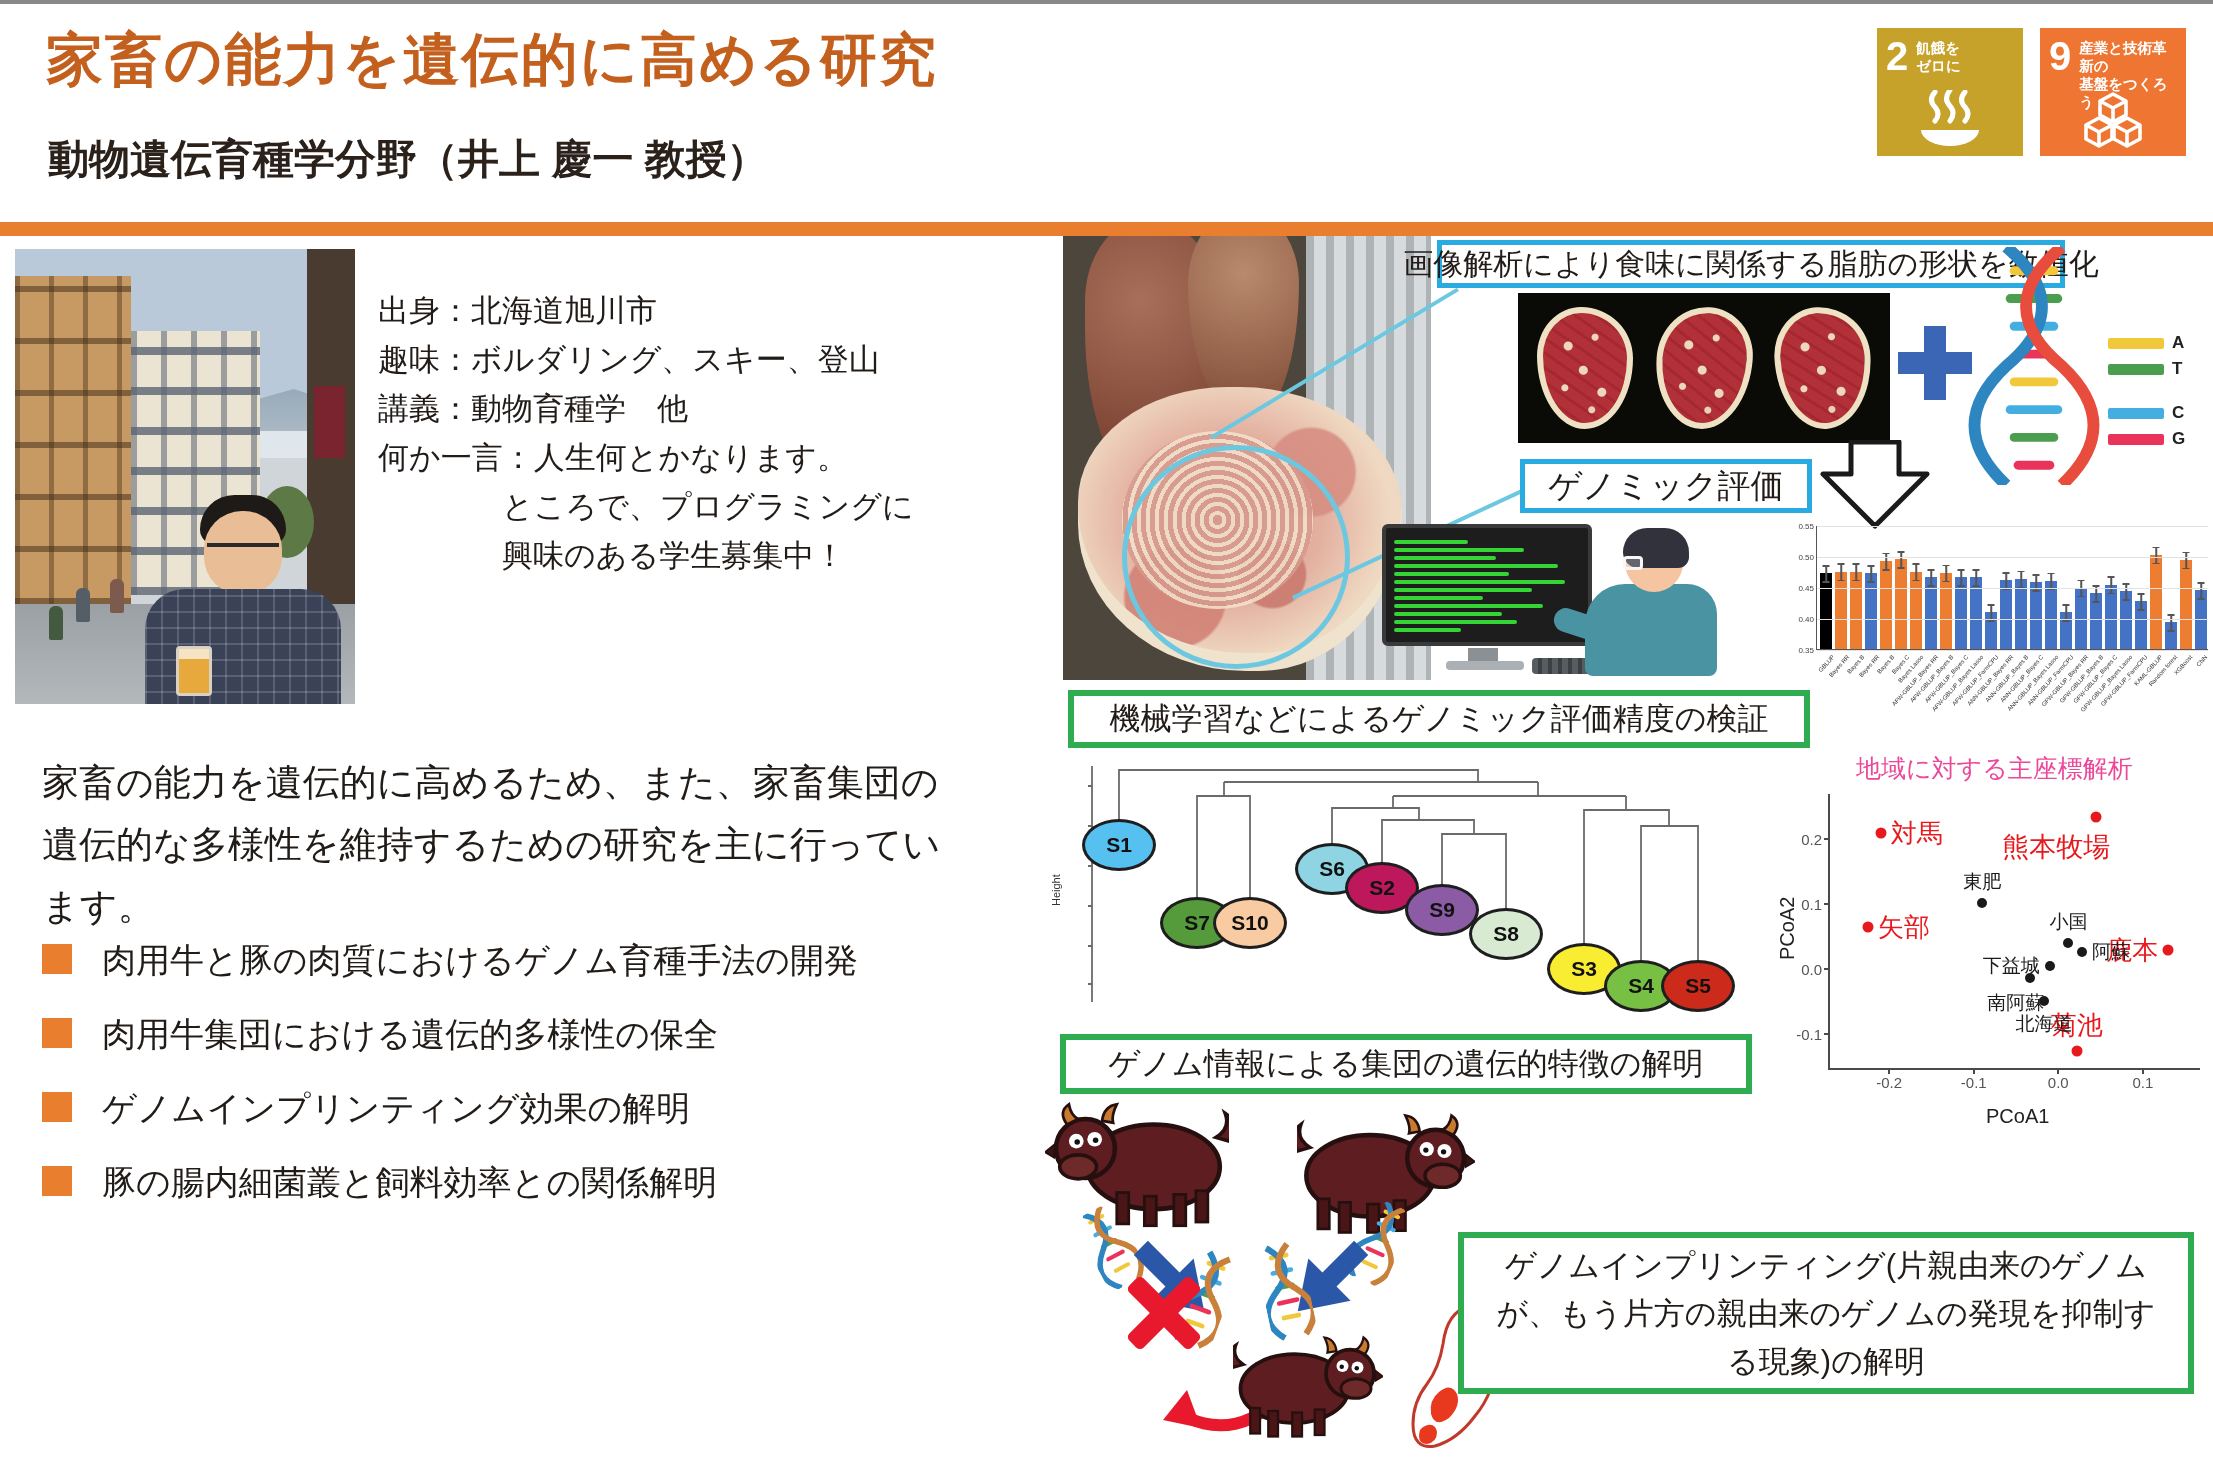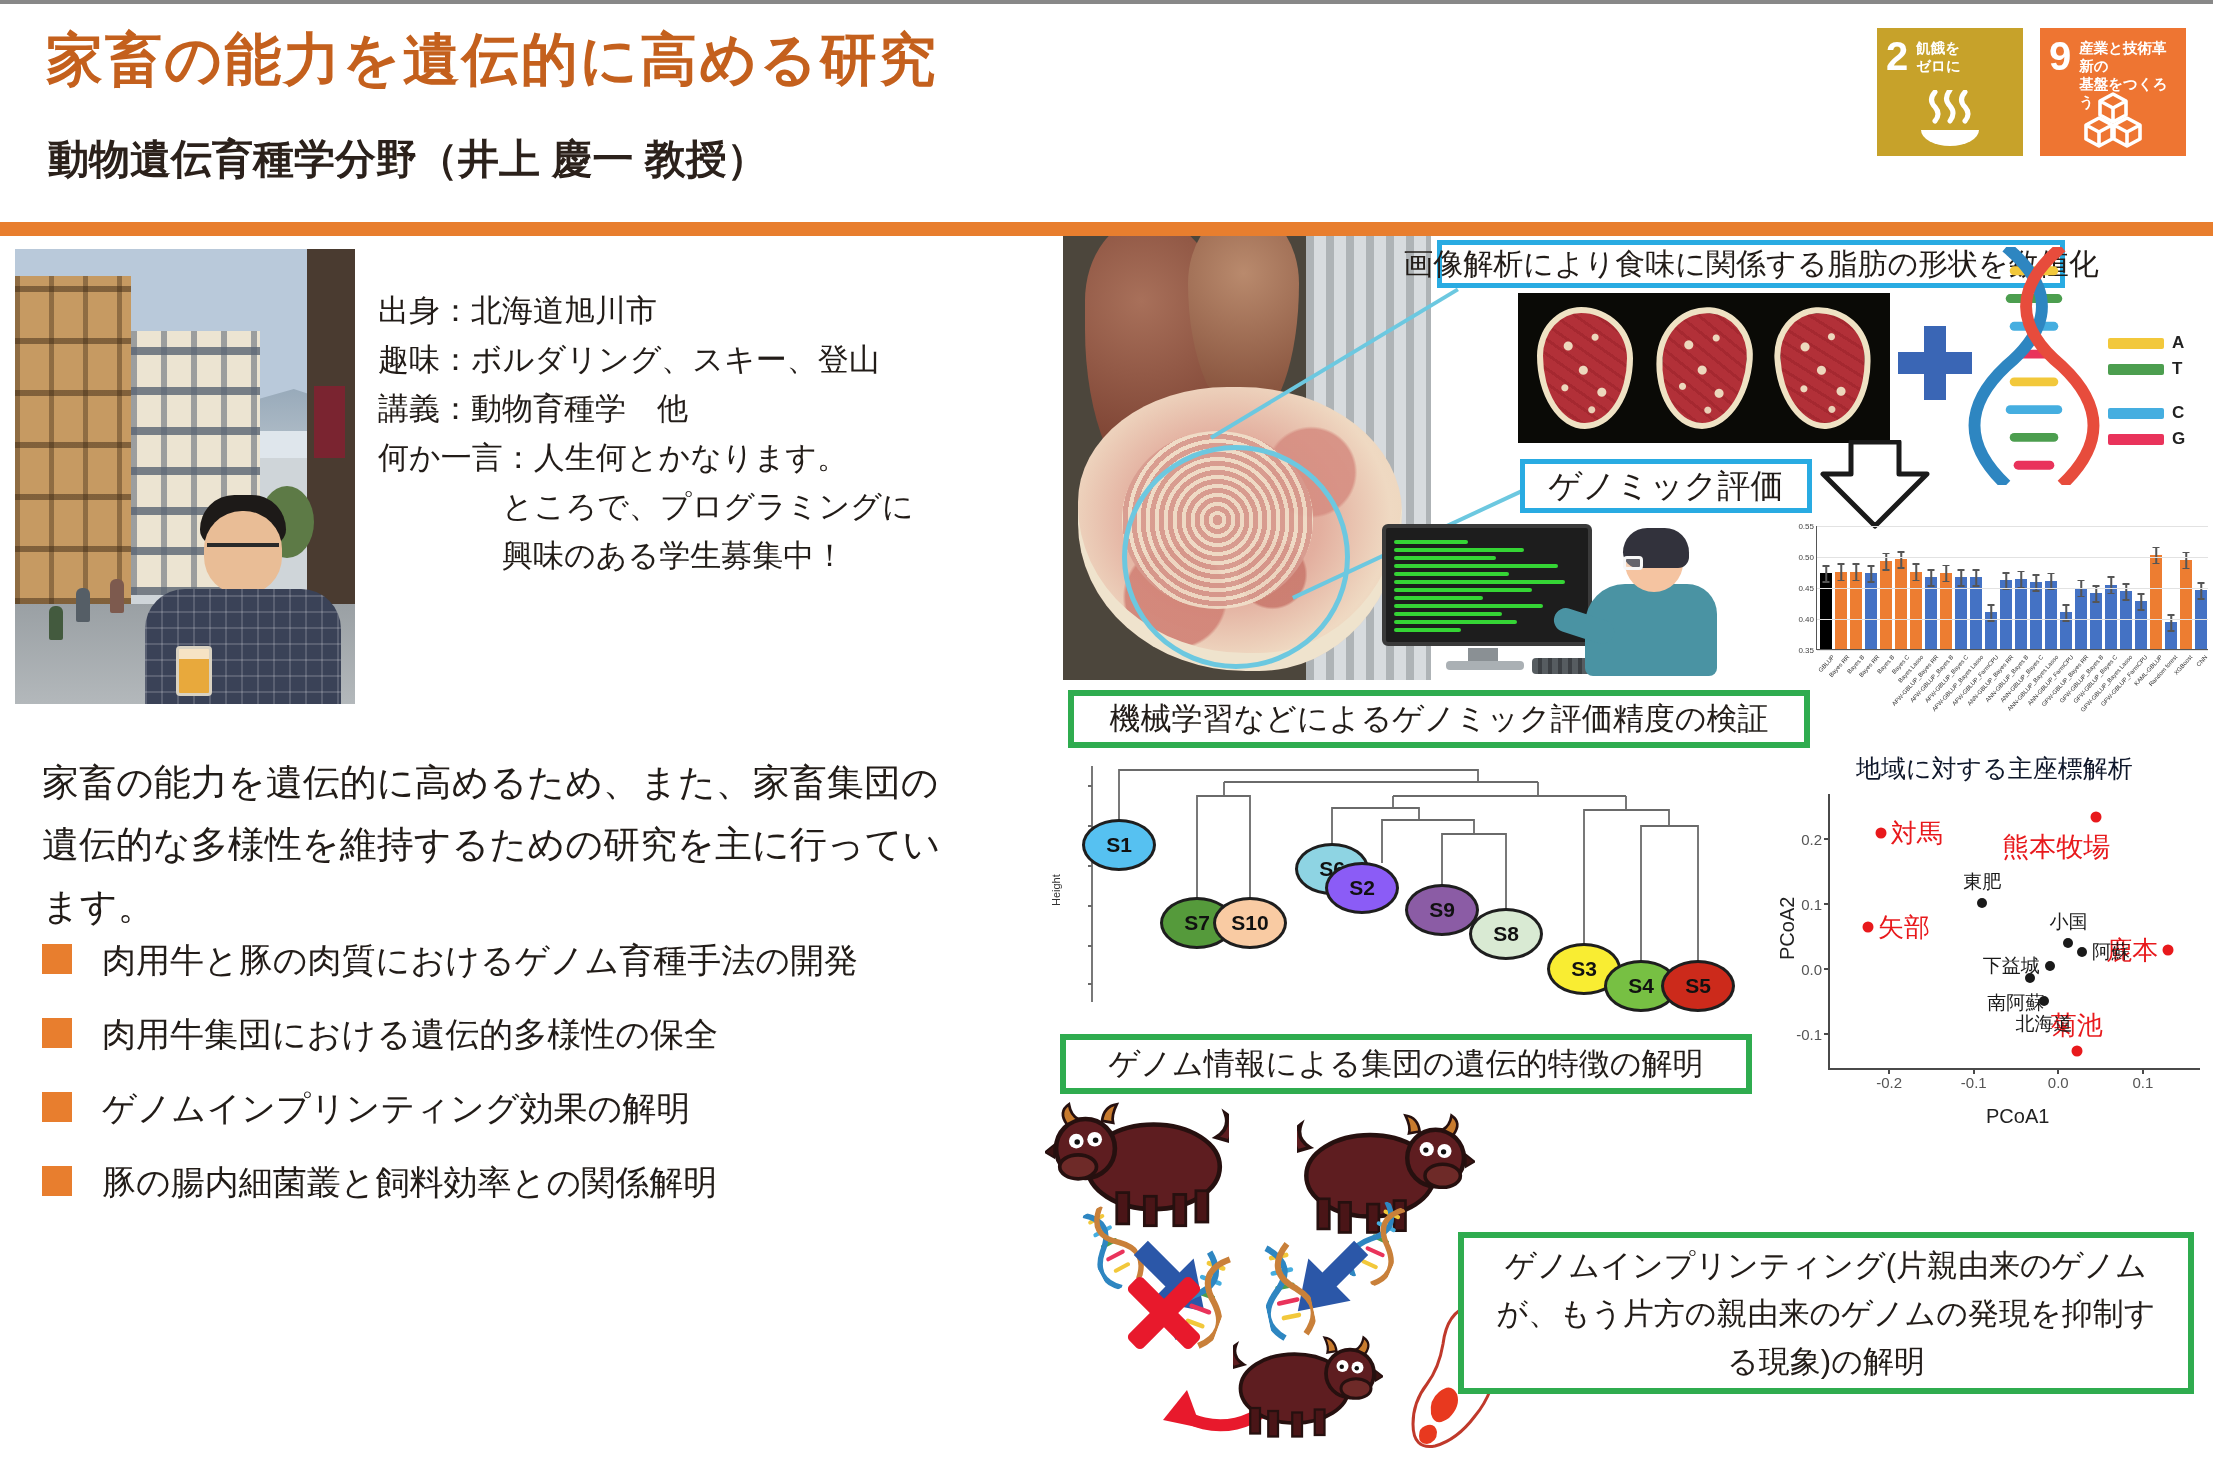--- a/index.html
+++ b/index.html
@@ -118,21 +118,21 @@
 
   
   .dendro { left:1048px; top:752px; width:710px; height:282px; }
   .dendro svg { position:absolute; left:0; top:0; }
   .leaf { position:absolute; width:74px; height:52px; border:3px solid #1e1e1e; border-radius:50%;
     display:flex; align-items:center; justify-content:center; font-size:21px; font-weight:bold; color:#111; transform:translate(-50%,-50%); }
   .dendro .ylab { position:absolute; left:2px; top:150px; font-size:11px; color:#333; transform:rotate(-90deg); transform-origin:0 0; }
 
   
   .pcoa { left:1768px; top:746px; width:445px; height:382px; }
-  .pcoa-title { position:absolute; left:88px; top:2px; font-size:25px; color:#0f172a; white-space:nowrap; }
+  .pcoa-title { position:absolute; left:88px; top:2px; font-size:25px; color:#ec4899; white-space:nowrap; }
   .pcoa-plot { position:absolute; left:60px; top:44px; width:372px; height:276px; border-left:2.5px solid #4a4a4a; border-bottom:2.5px solid #4a4a4a; }
   .pc-dot { position:absolute; border-radius:50%; transform:translate(-50%,-50%); }
   .pc-lab { position:absolute; white-space:nowrap; }
   .pc-tickx { position:absolute; top:100%; font-size:15px; color:#555; transform:translate(-50%,6px); }
   .pc-ticky { position:absolute; right:100%; font-size:15px; color:#555; transform:translate(-8px,-50%); }
   .pc-markx { position:absolute; top:100%; width:2px; height:6px; background:#4a4a4a; transform:translateX(-50%); }
   .pc-marky { position:absolute; right:100%; width:6px; height:2px; background:#4a4a4a; transform:translateY(-50%); }
   .pcoa-xlabel { position:absolute; left:218px; bottom:4px; font-size:20px; color:#222; }
   .pcoa-ylabel { position:absolute; left:8px; top:210px; font-size:20px; color:#222; transform:rotate(-90deg); transform-origin:0 0; }
 
@@ -533,21 +533,21 @@
         <path d="M394,129 L394,78 L458,78 L458,153"></path>
         <path d="M578,40 L578,54 M536,188 L536,54 L621,54 L621,70"></path>
         <path d="M593,205 L593,70 L650,70 L650,205"></path>
       </g>
     </svg>
     <div id="dendro-leaves">
         <div class="leaf" style="left: 71px; top: 89px; background: rgb(86, 193, 241);">S1</div>
         <div class="leaf" style="left: 149px; top: 167px; background: rgb(85, 154, 59);">S7</div>
         <div class="leaf" style="left: 202px; top: 167px; background: rgb(249, 203, 163);">S10</div>
         <div class="leaf" style="left: 284px; top: 113px; background: rgb(142, 212, 227);">S6</div>
-        <div class="leaf" style="left: 314px; top: 132px; background: #8b5cf6;">S2</div>
+        <div class="leaf" style="left: 334px; top: 132px; background: #be185d;">S2</div>
         <div class="leaf" style="left: 394px; top: 154px; background: rgb(139, 92, 165);">S9</div>
         <div class="leaf" style="left: 458px; top: 178px; background: rgb(217, 234, 211);">S8</div>
         <div class="leaf" style="left: 536px; top: 213px; background: rgb(249, 237, 50);">S3</div>
         <div class="leaf" style="left: 593px; top: 230px; background: rgb(119, 192, 67);">S4</div>
         <div class="leaf" style="left: 650px; top: 230px; background: rgb(204, 42, 27);">S5</div>
       </div>
   </div>
 
   <div class="abs pcoa">
     <div class="pcoa-title">地域に対する主座標解析</div>

